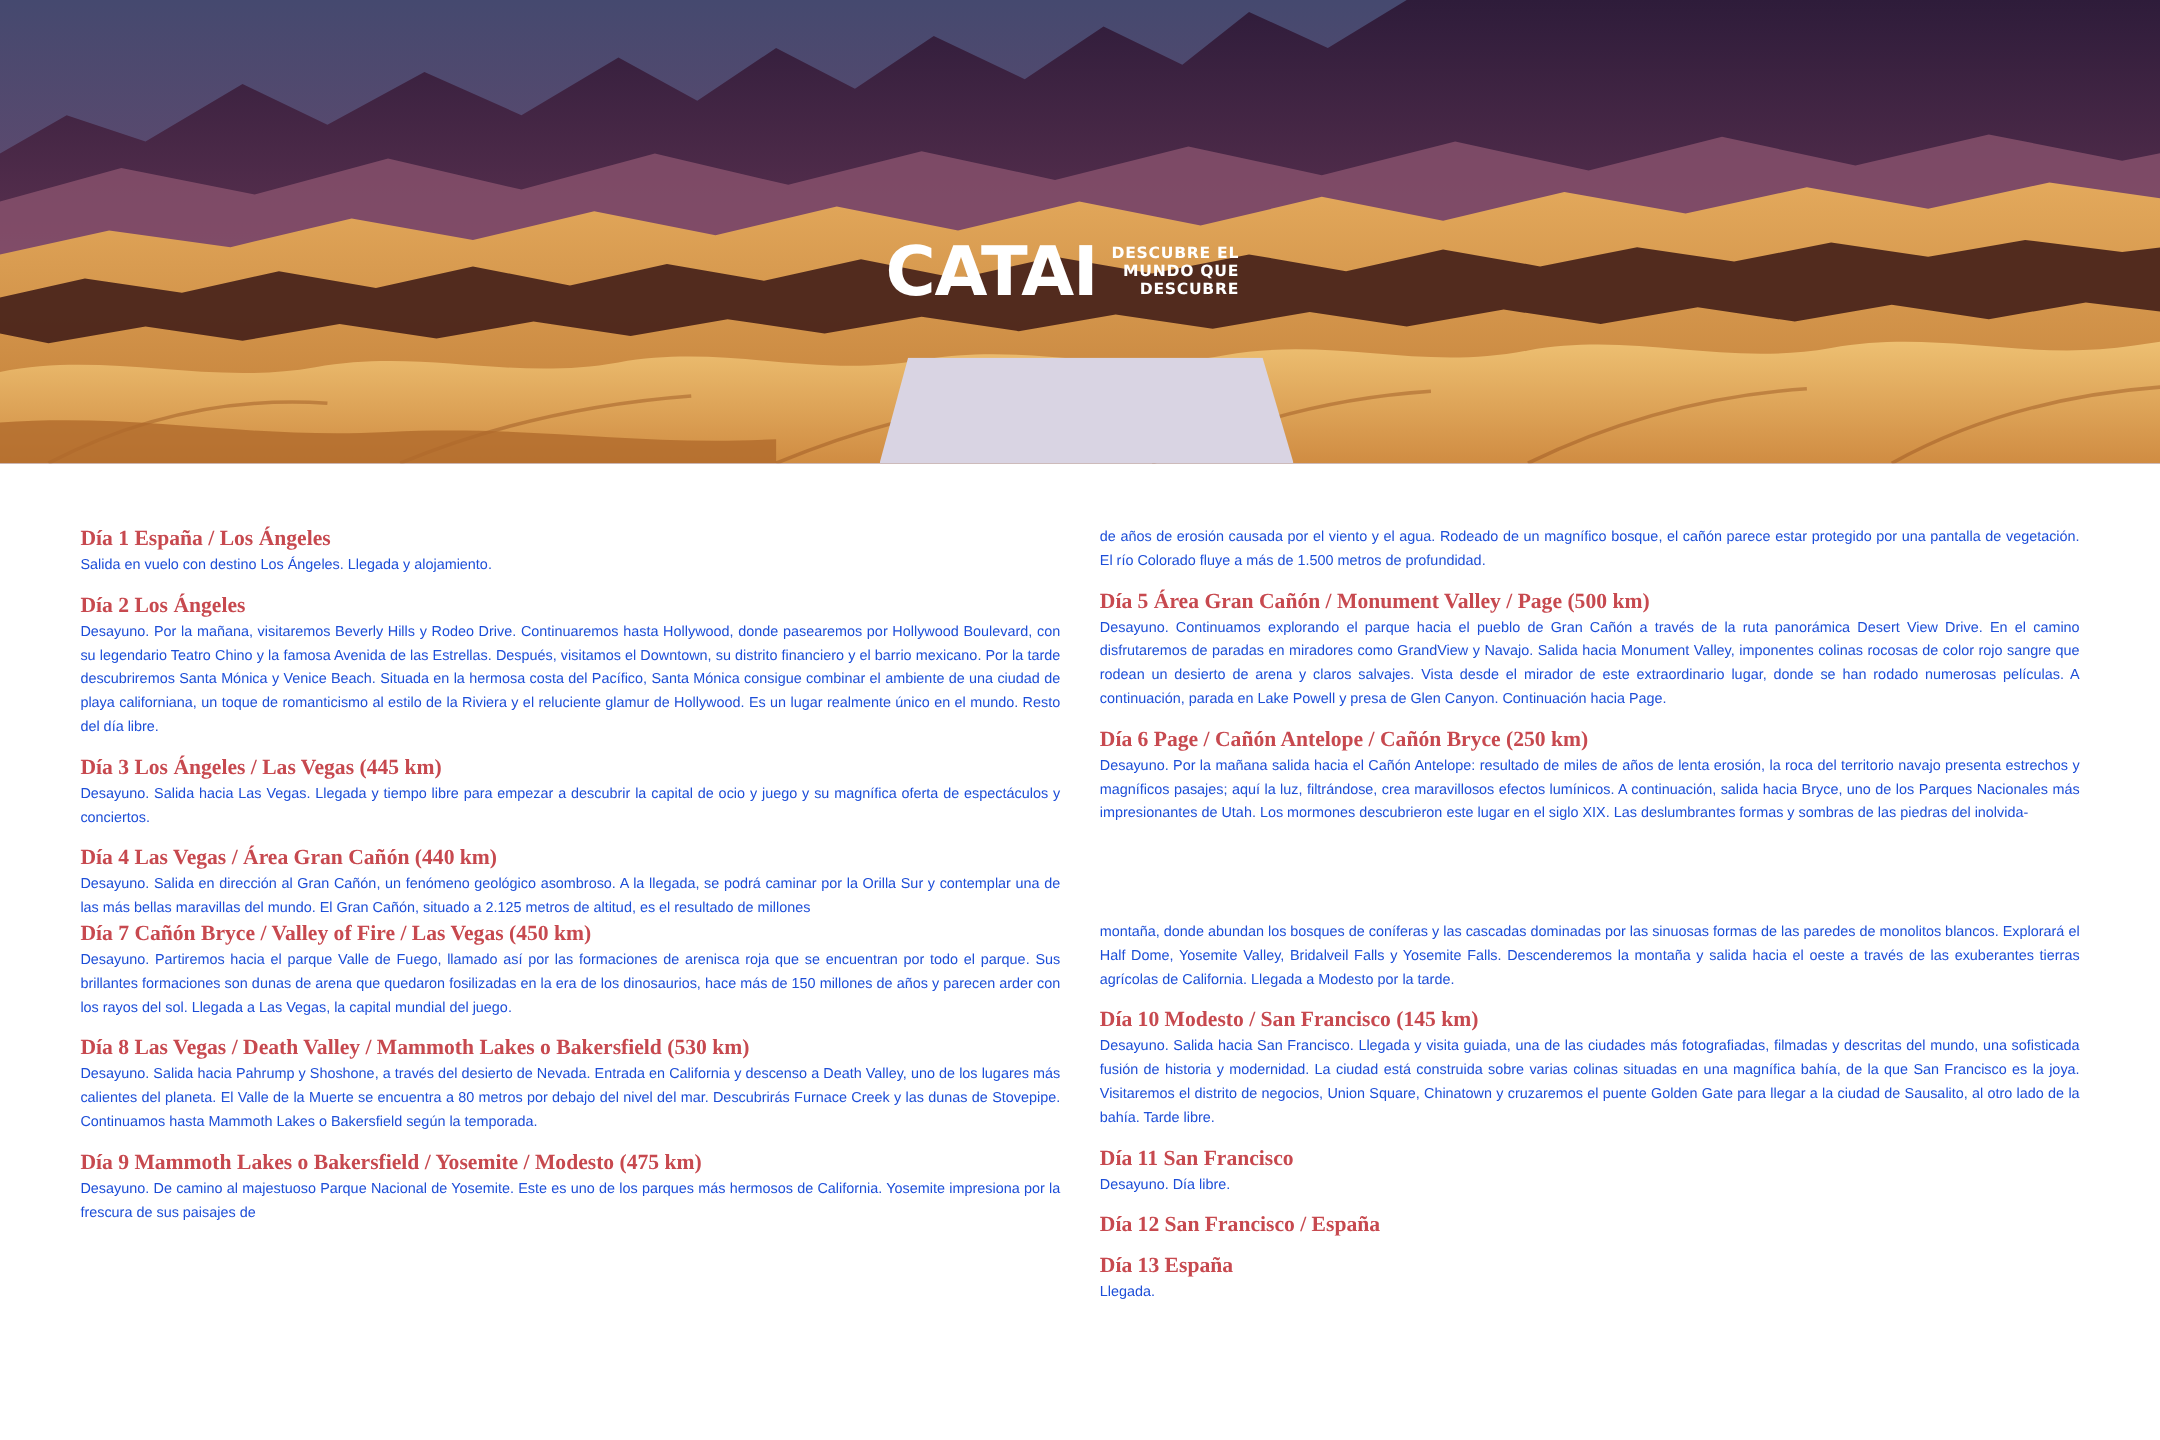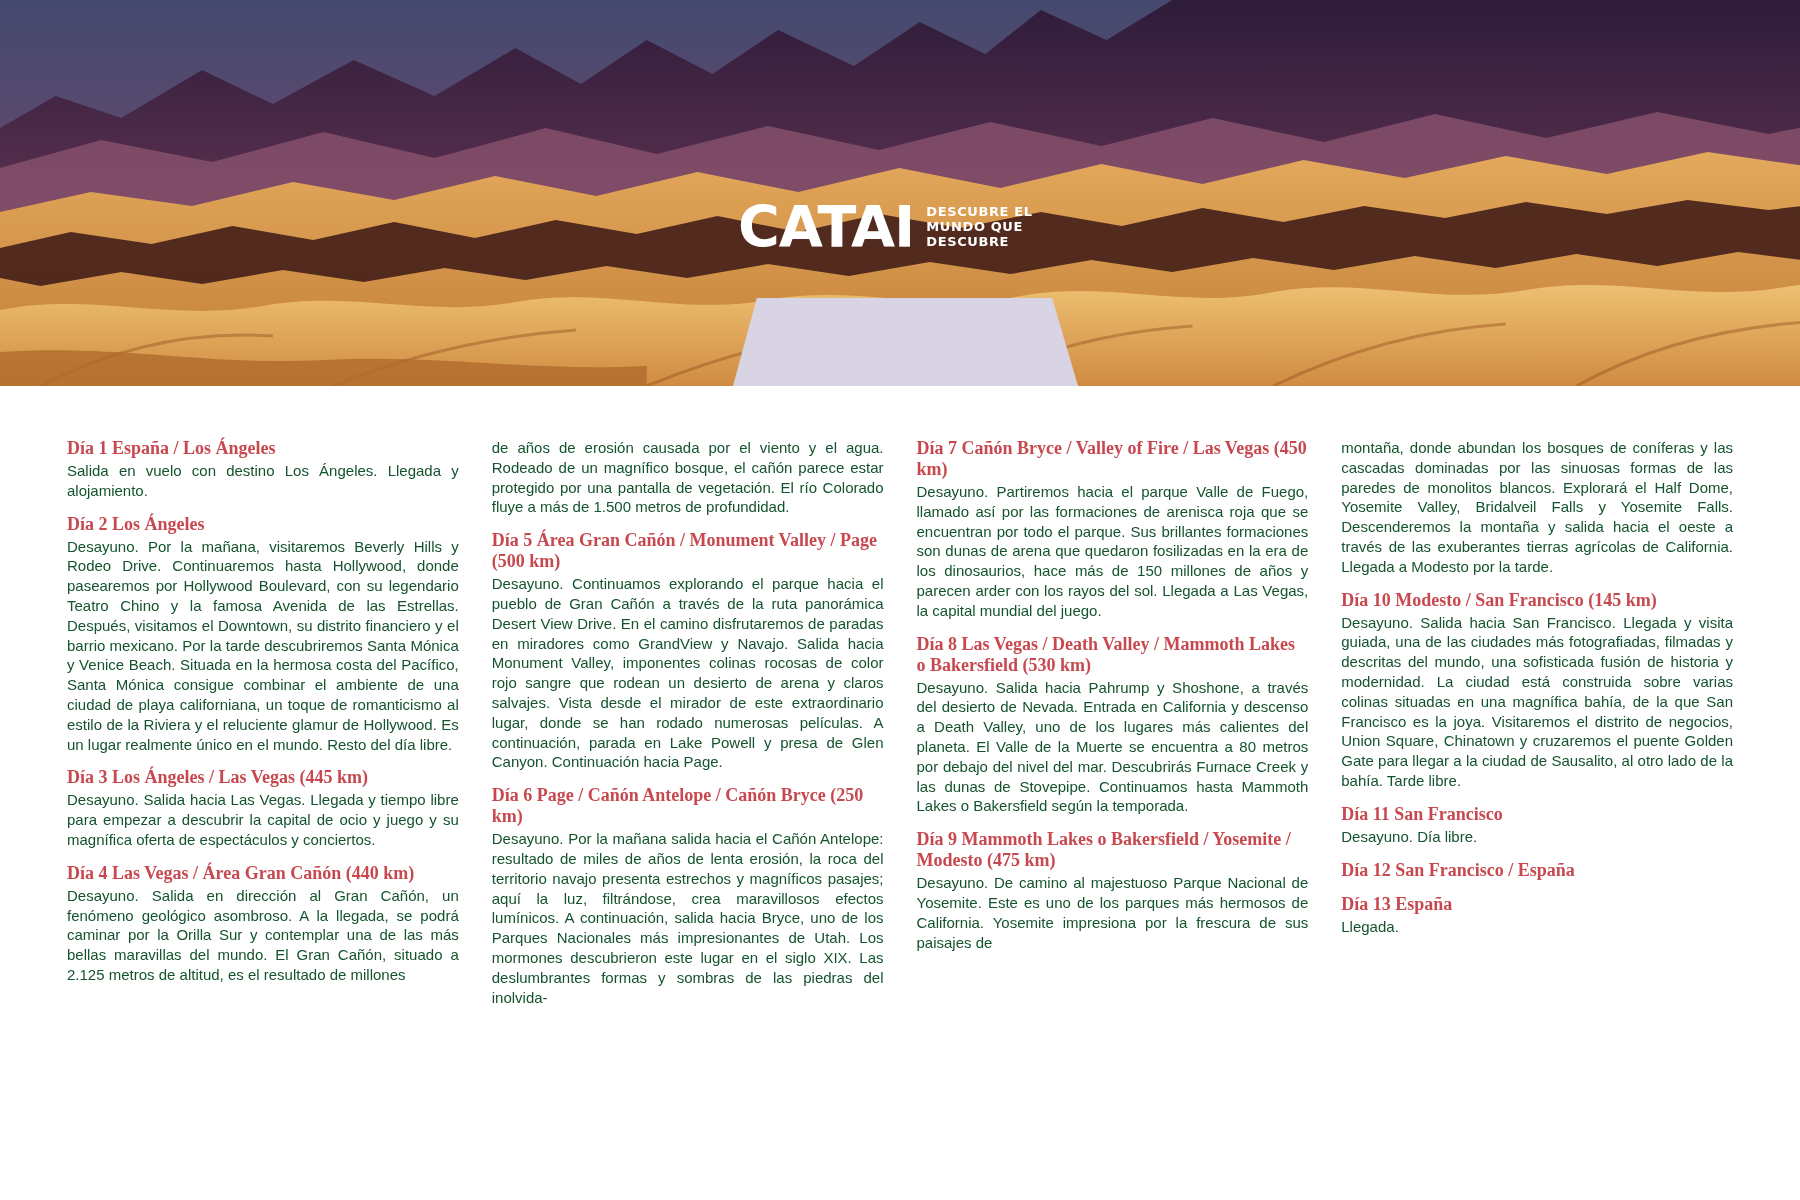--- a/index.html
+++ b/index.html
@@ -31,50 +31,51 @@
     letter-spacing:-1px;
     color:#ffffff;
   }
   .tagline{
     margin-left:12px;margin-top:5px;
     font-family:"DejaVu Sans",sans-serif;
     font-weight:bold;
     font-size:13px;line-height:15px;
     letter-spacing:.6px;
     color:#ffffff;
+    text-align:right;
   }
   .trapezoid{
     position:absolute;
     left:733px;top:298px;
     width:345px;height:88px;
     background:#d9d4e3;
     clip-path:polygon(6.9% 0,92.5% 0,100% 100%,0 100%);
   }
   
   .content{
     box-sizing:border-box;
     padding:52px 67px 0 67px;
     display:grid;
-    grid-template-columns:repeat(4,1fr);
+    grid-template-columns:repeat(2,1fr);
     column-gap:33px;
   }
   .col{min-width:0;}
   .day-heading{
     margin:13px 0 2px 0;
     font-family:"Liberation Serif",serif;
     font-weight:bold;
     font-size:18px;line-height:21px;
     color:#c7494f;
   }
   .col .block:first-child .day-heading{margin-top:0;}
   .day-body{
     margin:0;
-    font-size:15px;line-height:19.8px;
+    font-size:12px;line-height:19.8px;
     text-align:justify;
-    color:#14532d;
+    color:#1d4ed8;
     hyphens:auto;
     -webkit-hyphens:auto;
   }
   .cont{margin-top:0;}
 </style>
 </head>
 <body>
 
 <div class="page">
 

